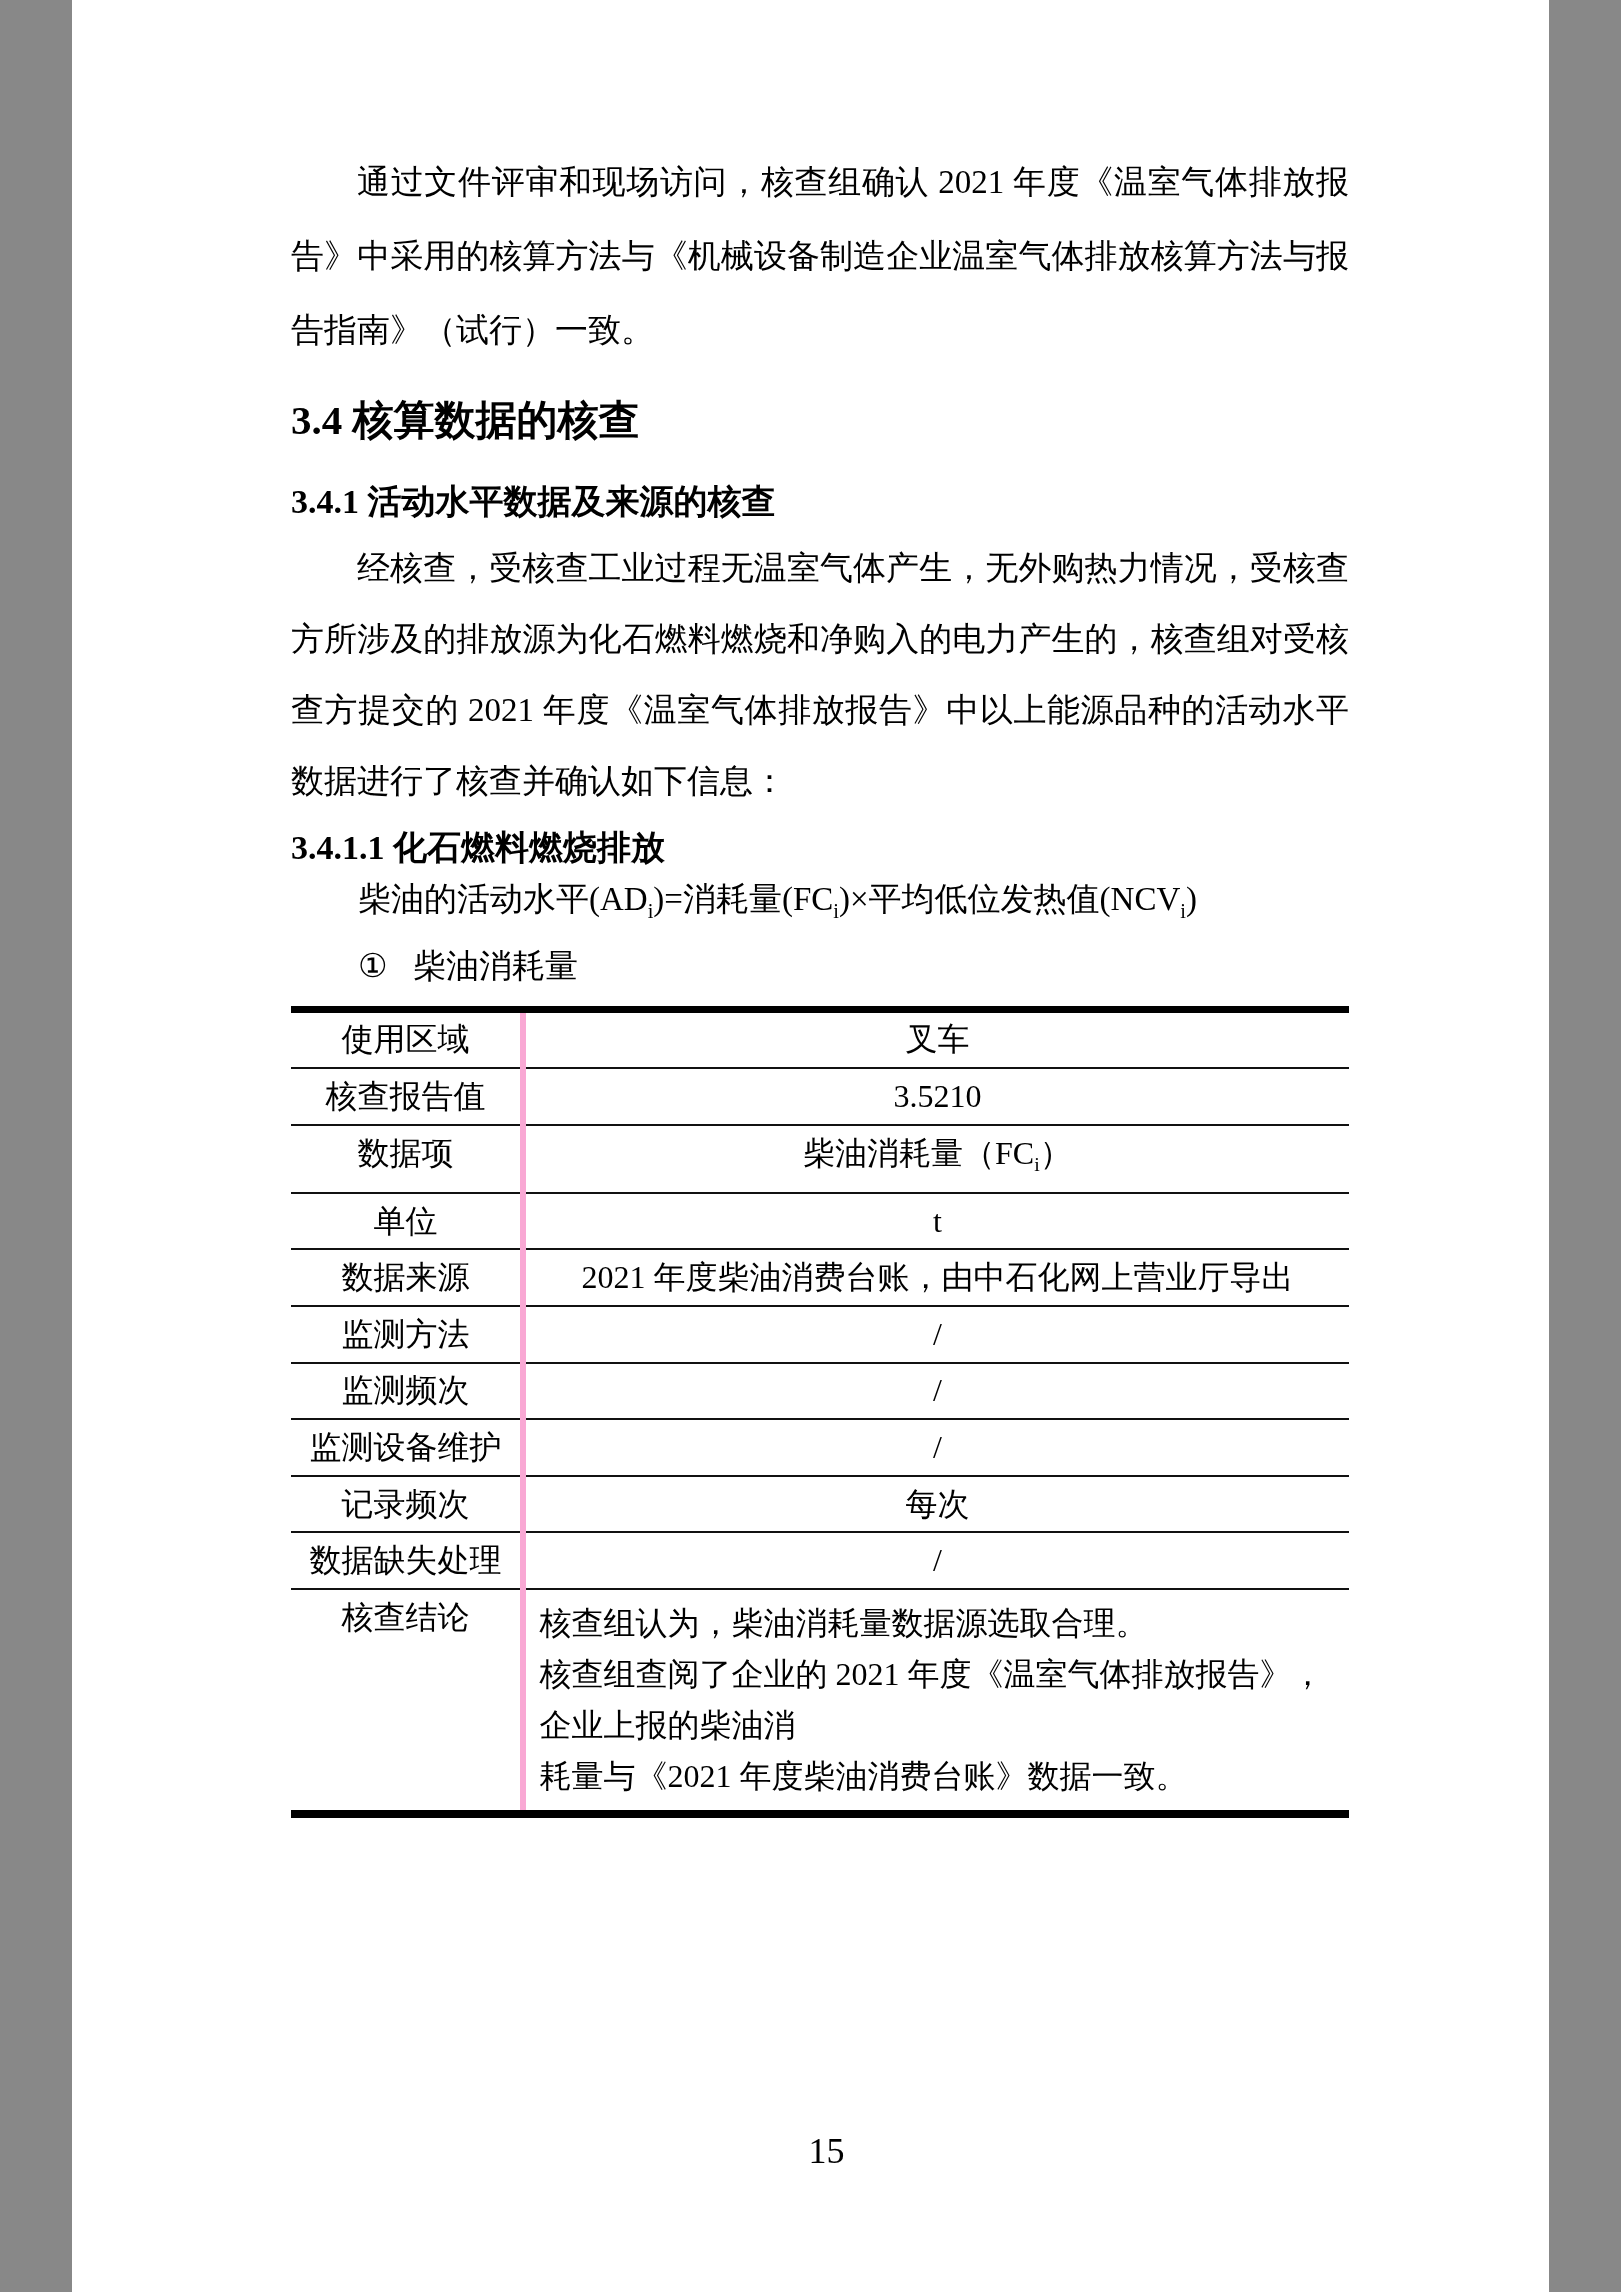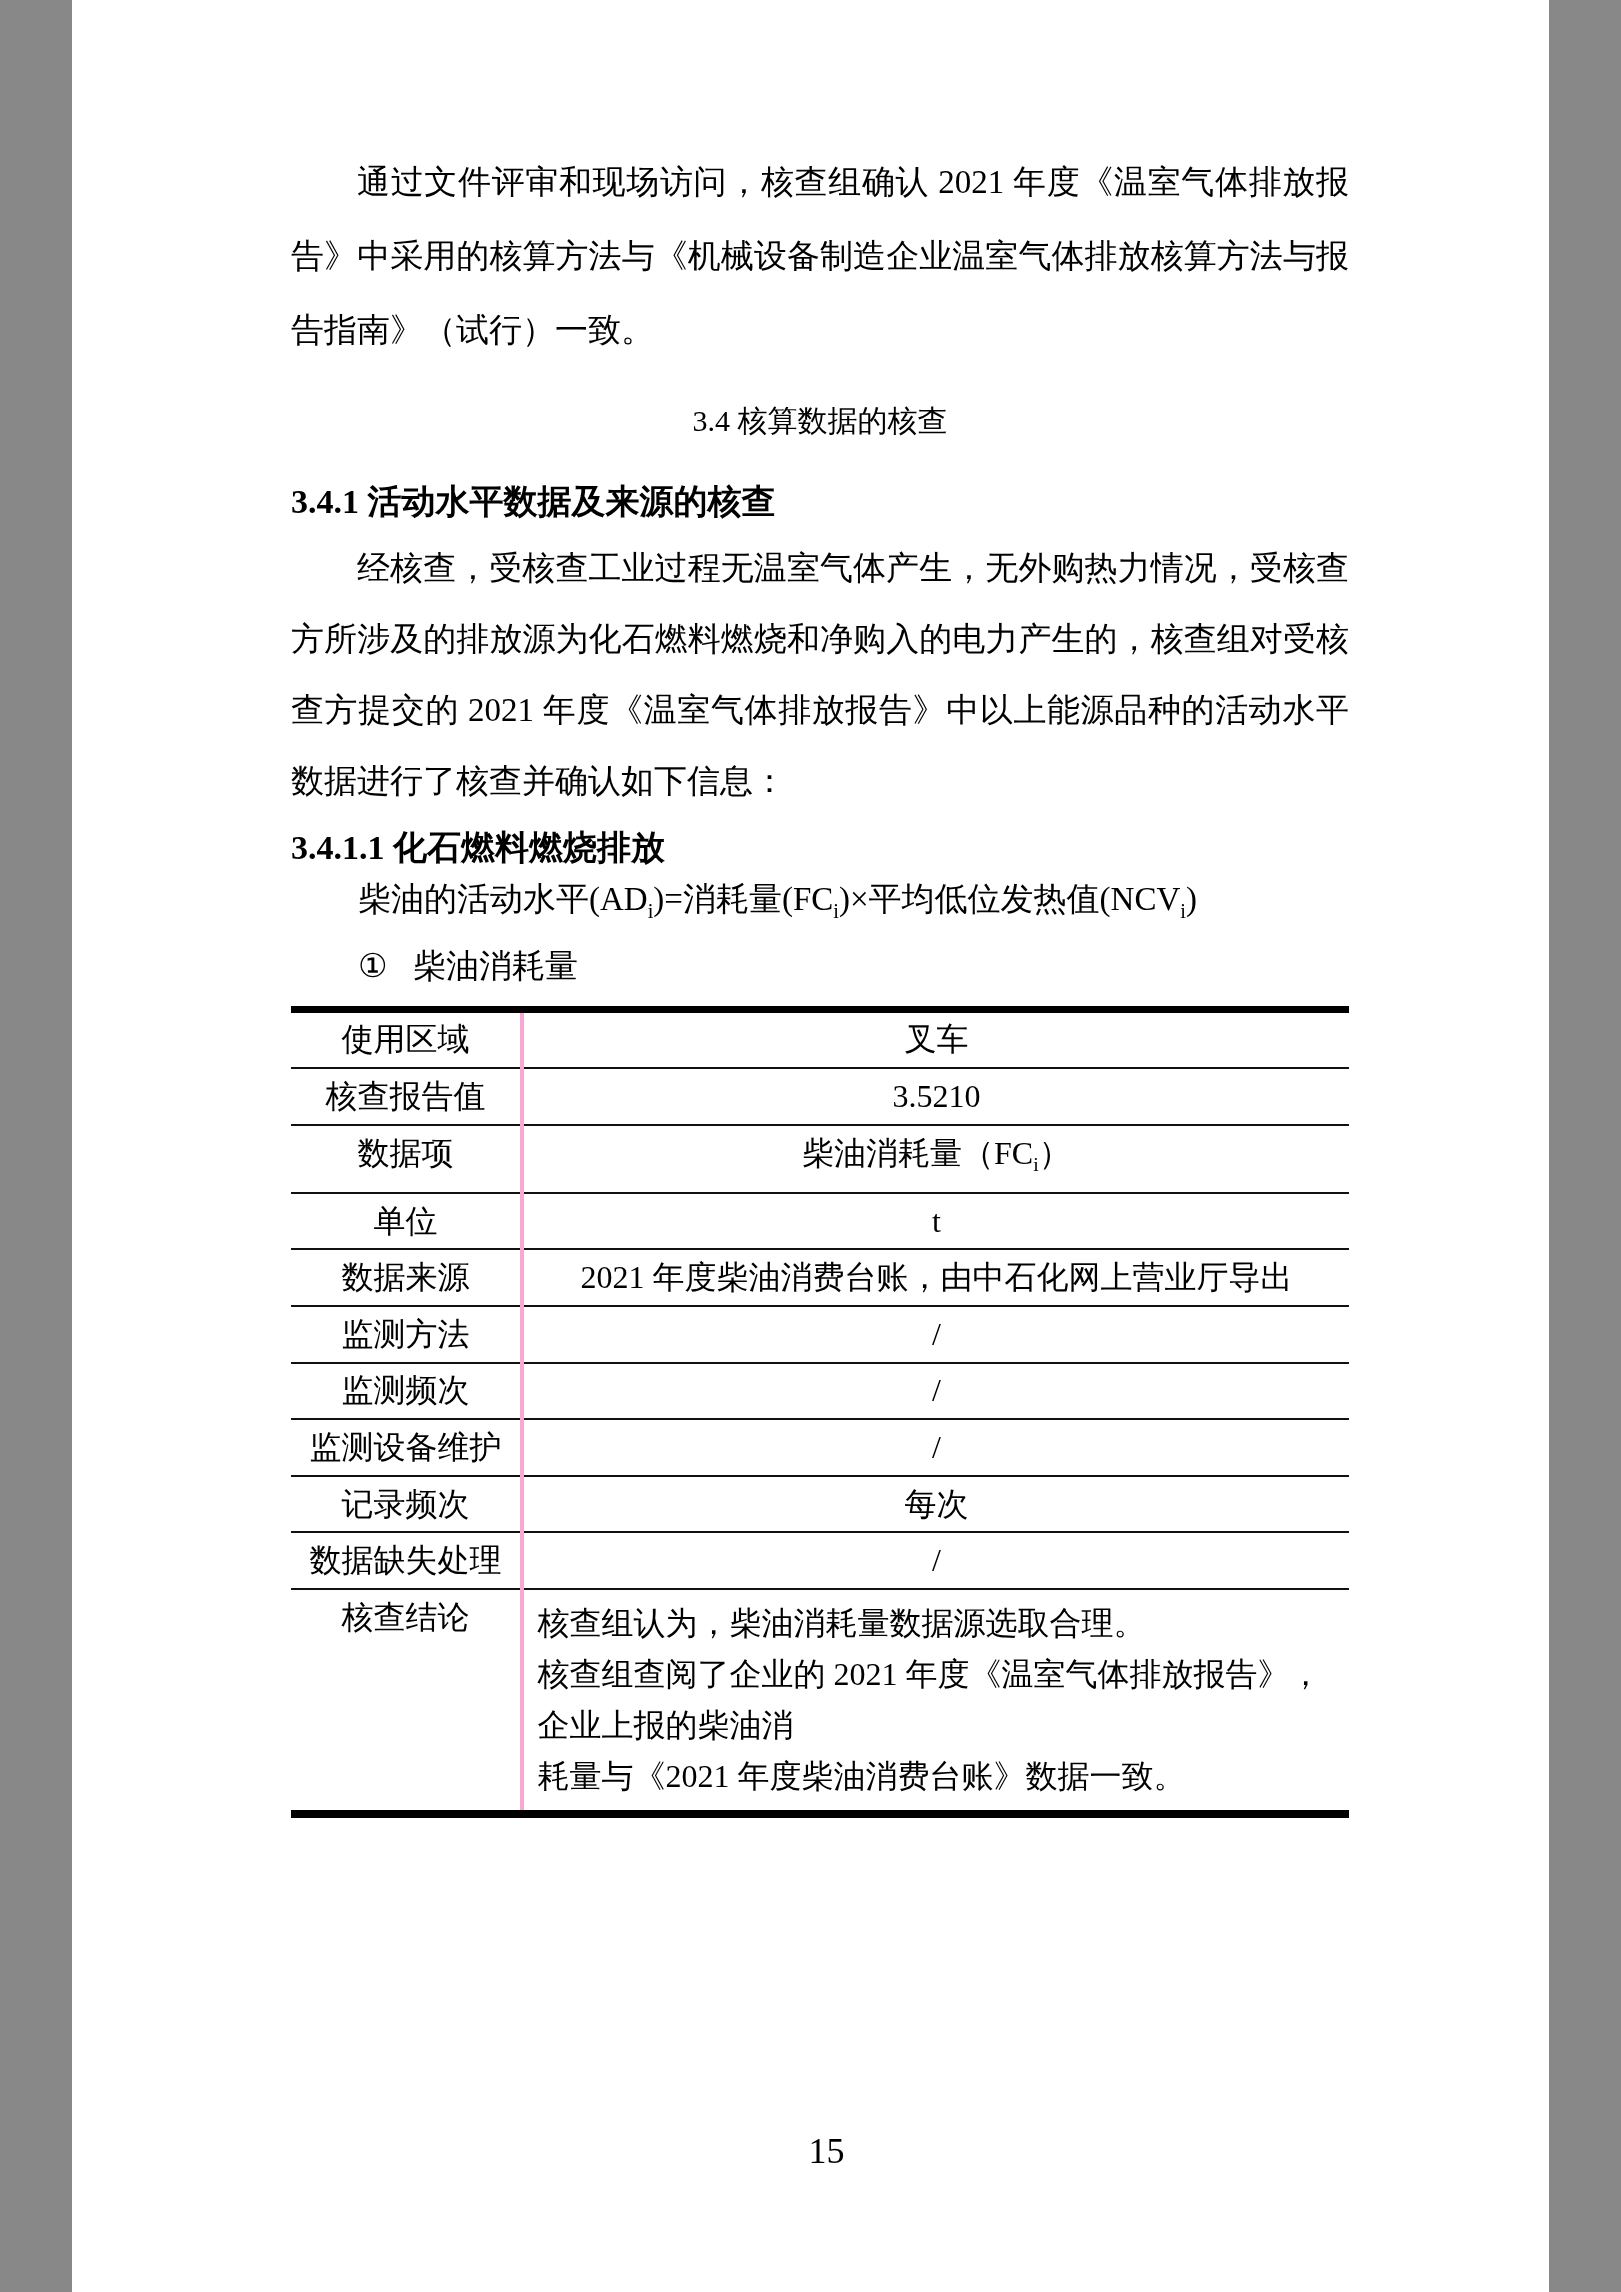--- a/index.html
+++ b/index.html
@@ -24,24 +24,23 @@
     font-size: 33px;
     line-height: 74px;
     text-align: justify;
     text-indent: 2em;
   }
   p.body-para.tight {
     line-height: 71px;
   }
   h1.sec {
     margin: 25.5px 0 0 0;
-    font-size: 30px;
+    font-size: 41px;
     line-height: 55px;
-    font-weight: normal;
-    text-align: center;
+    font-weight: bold;
   }
   h2.subsec {
     margin: 29px 0 7.8px 0;
     font-size: 34px;
     line-height: 49px;
     font-weight: bold;
   }
   h3.subsubsec {
     margin: 5.9px 0 0 0;
     font-size: 34px;
@@ -82,21 +81,21 @@
     border-bottom: 8.8px solid #000;
   }
   table.verif tr {
     border-bottom: 2px solid #111;
   }
   table.verif tr:last-child {
     border-bottom: none;
   }
   td.lbl {
     width: 221px;
-    border-right: 4px solid #f9a8d4;
+    border-right: 6px solid #f9a8d4;
     text-align: center;
     vertical-align: top;
     font-size: 32px;
     line-height: 35px;
     padding: 9.8px 3.9px;
   }
   td.val {
     text-align: center;
     vertical-align: top;
     font-size: 32px;

